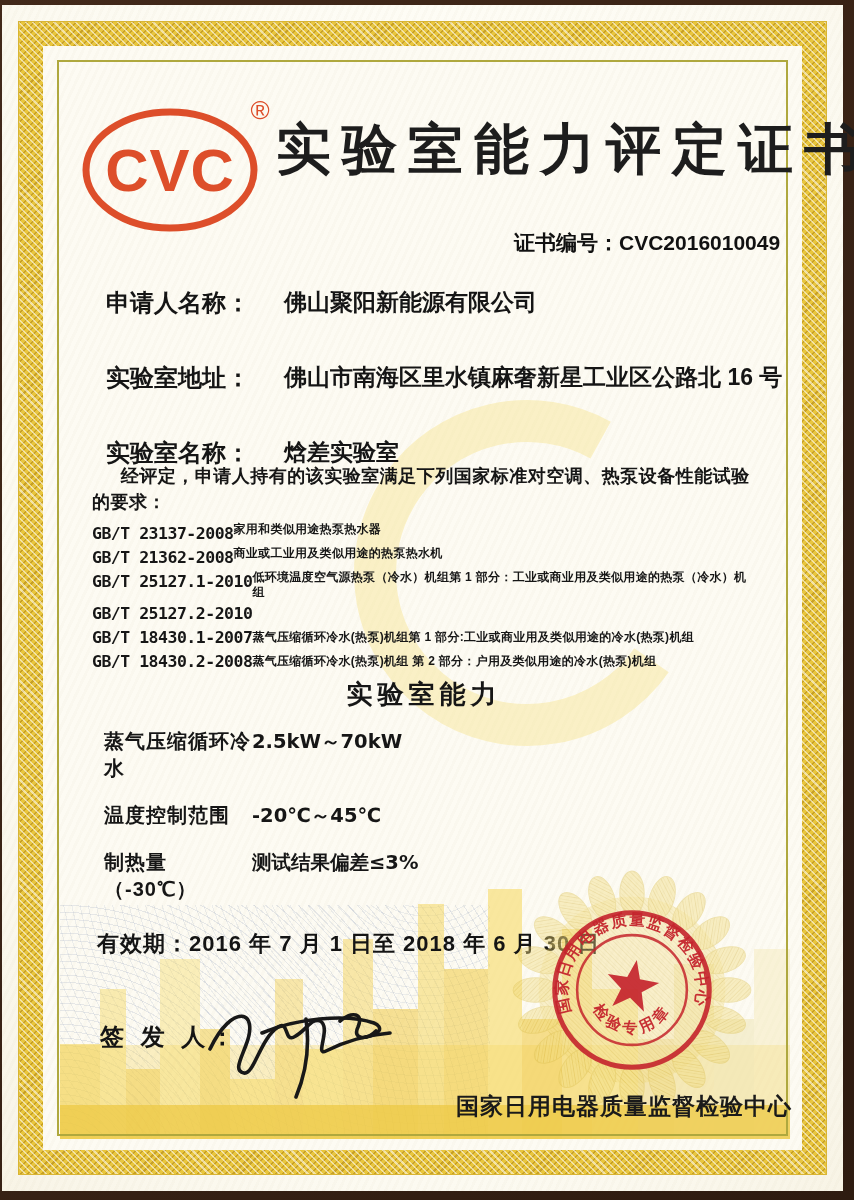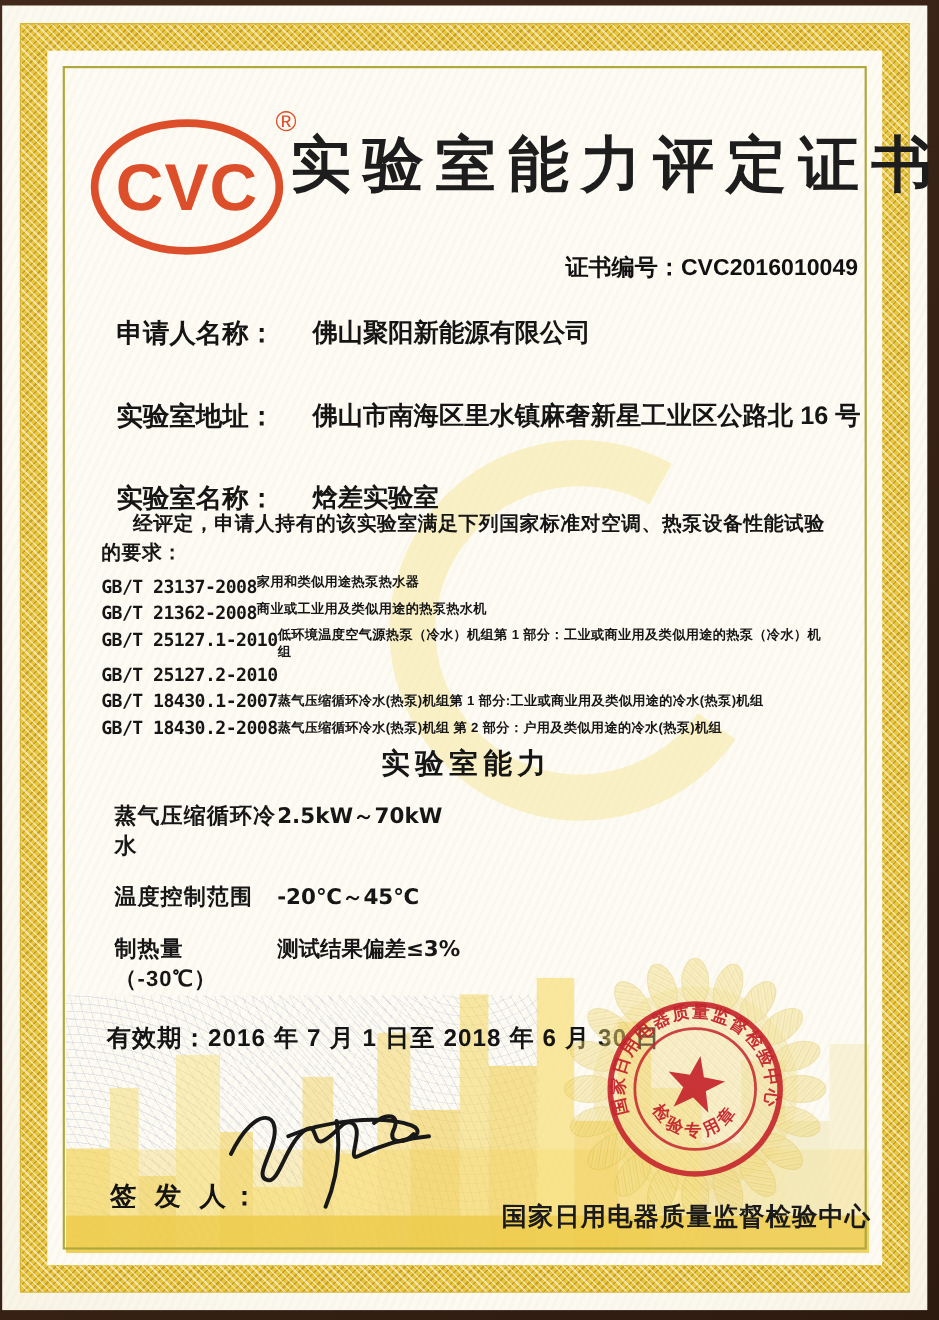--- a/index.html
+++ b/index.html
@@ -39,21 +39,21 @@
     position:absolute; left:58px; top:900px; width:430px; height:232px; z-index:1; opacity:.75;
     background:
       repeating-radial-gradient(circle at 0% 115%, rgba(100,120,165,.20) 0 1px, transparent 1px 7px),
       repeating-radial-gradient(circle at 85% -30%, rgba(100,120,165,.15) 0 1px, transparent 1px 8px);
   }
   .wm-emblem { position:absolute; left:290px; top:368px; z-index:1; opacity:.5; }
 
   
   .logo { position:absolute; left:76px; top:90px; width:210px; height:140px; z-index:3; }
   .title {
-    position:absolute; left:262px; top:108px; width:540px; z-index:3;
+    position:absolute; left:274px; top:108px; width:540px; z-index:3;
     font-size:55px; font-weight:800; color:#1d1d1d; letter-spacing:11px; white-space:nowrap;
   }
   .certno {
     position:absolute; left:512px; top:224px; z-index:3;
     font-size:21px; font-weight:700; color:#111; white-space:nowrap;
   }
 
   
   .fields { position:absolute; left:104px; top:282px; width:680px; z-index:3; }
   .field-row { display:flex; margin-bottom:43px; }
@@ -69,21 +69,21 @@
     flex:0 0 118px; font-family:"DejaVu Sans Mono", monospace;
     font-size:16.5px; font-weight:700; letter-spacing:-0.5px; padding-top:2px; white-space:nowrap;
   }
   .std-desc { flex:1; font-size:12px; font-weight:600; line-height:1.22; letter-spacing:.3px; }
   .cap-heading { text-align:center; font-size:26px; font-weight:800; letter-spacing:5px; margin-top:6px; margin-bottom:16px; }
   .cap-row { display:flex; padding-left:12px; margin-bottom:20px; }
   .cap-label { flex:0 0 148px; font-size:20px; font-weight:700; letter-spacing:1px; }
   .cap-value { font-size:19.5px; font-weight:700; font-family:"DejaVu Sans", sans-serif; }
 
   .validity { position:absolute; left:95px; top:924px; z-index:3; font-size:22px; font-weight:700; color:#141414; letter-spacing:1px; white-space:nowrap; }
-  .signer { position:absolute; left:98px; top:1066px; z-index:3; font-size:24px; font-weight:700; color:#141414; letter-spacing:5px; white-space:nowrap; }
+  .signer { position:absolute; left:98px; top:1016px; z-index:3; font-size:24px; font-weight:700; color:#141414; letter-spacing:5px; white-space:nowrap; }
   .signature { position:absolute; left:192px; top:982px; z-index:5; }
   .stamp { position:absolute; left:503px; top:858px; z-index:4; }
   .issuer {
     position:absolute; left:452px; top:1086px; width:340px; z-index:5;
     text-align:center; font-size:23px; font-weight:800; color:#1a1a1a; letter-spacing:1px; white-space:nowrap;
   }
 </style>
 </head>
 <body>
 

